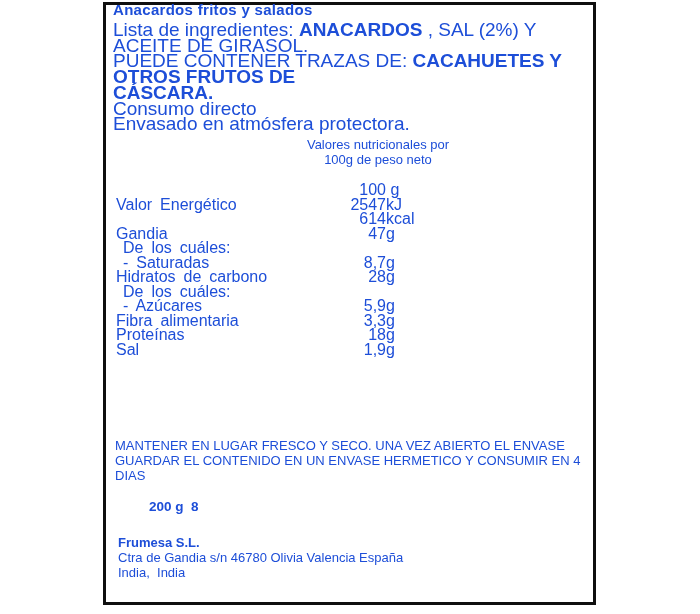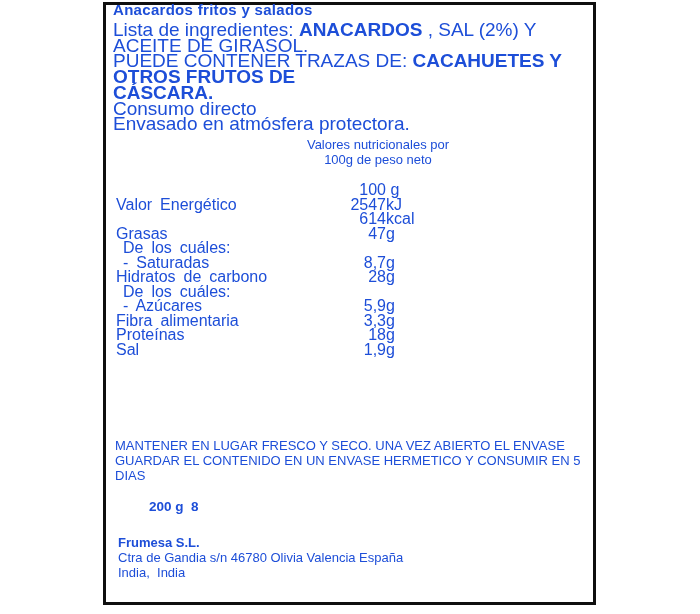--- a/index.html
+++ b/index.html
@@ -142,21 +142,21 @@
           <span class="lbl">Valor Energético</span>
           <span class="num">2547</span>
           <span class="unit">kJ</span>
         </div>
         <div class="nrow">
           <span class="lbl"></span>
           <span class="num">614</span>
           <span class="unit">kcal</span>
         </div>
         <div class="nrow">
-          <span class="lbl">Grasas</span>
+          <span class="lbl">Gandia</span>
           <span class="num">47</span>
           <span class="unit">g</span>
         </div>
         <div class="nrow">
           <span class="lbl ind">De los cuáles:</span>
           <span class="num"></span>
           <span class="unit"></span>
         </div>
         <div class="nrow">
           <span class="lbl ind">- Saturadas</span>
@@ -189,21 +189,21 @@
           <span class="unit">g</span>
         </div>
         <div class="nrow">
           <span class="lbl">Sal</span>
           <span class="num">1,9</span>
           <span class="unit">g</span>
         </div>
       </div>
 
     <div id="storage-block" class="abs">MANTENER EN LUGAR FRESCO Y SECO. UNA VEZ ABIERTO EL ENVASE
-GUARDAR EL CONTENIDO EN UN ENVASE HERMETICO Y CONSUMIR EN 5
+GUARDAR EL CONTENIDO EN UN ENVASE HERMETICO Y CONSUMIR EN 4
 DIAS</div>
 
     <div id="net-weight" class="abs">200 g  8</div>
 
     <div id="company-block" class="abs">
       <div class="line b">Frumesa S.L.</div>
       <div class="line">Ctra de Gandia s/n 46780 Olivia Valencia España</div>
       <div class="line">India,  India</div>
     </div>
 

